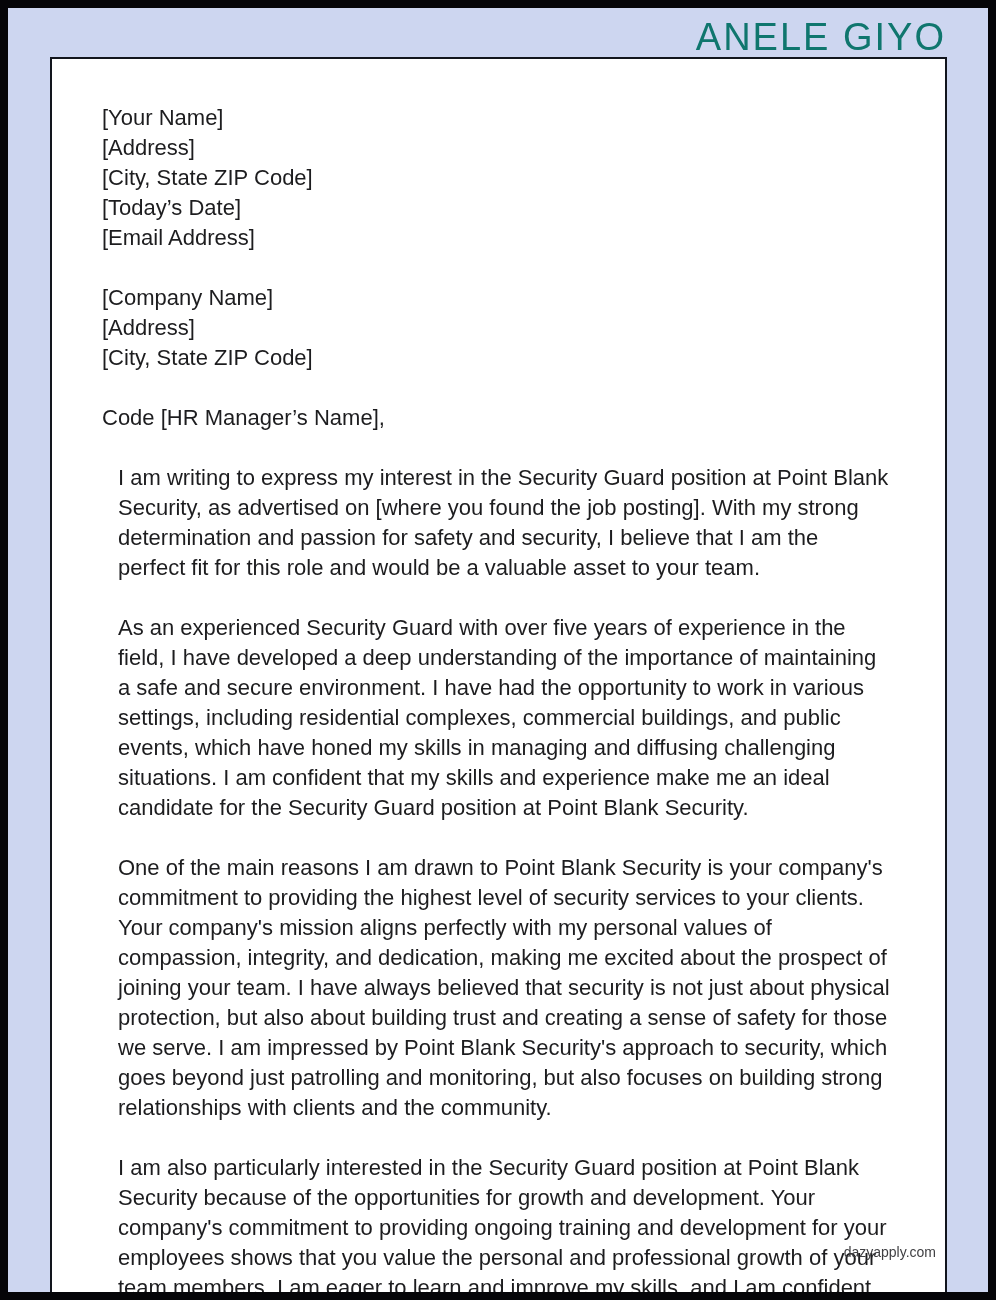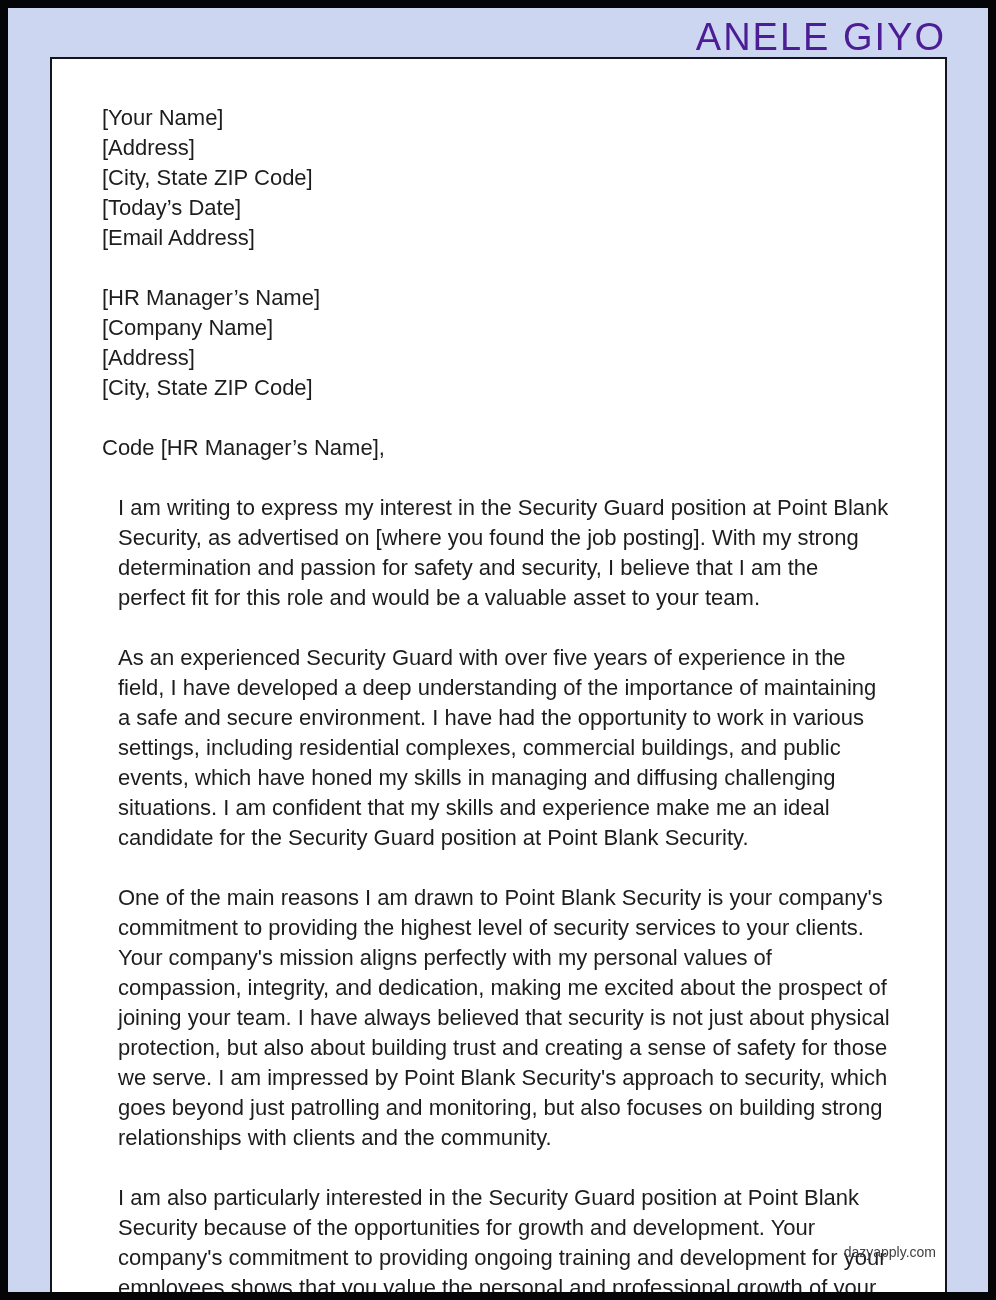--- a/index.html
+++ b/index.html
@@ -30,21 +30,21 @@
   }
 
   .brand {
     position: absolute;
     top: 8px;
     right: 42px;
     font-family: "Liberation Sans", sans-serif;
     font-size: 38px;
     font-weight: 400;
     letter-spacing: 2px;
-    color: #4c1d95;
+    color: #0f766e;
     white-space: nowrap;
   }
 
   .page {
     position: absolute;
     top: 49px;
     left: 42px;
     width: 897px;
     height: 1400px; 
     background: #ffffff;
@@ -85,21 +85,20 @@
 
       <div class="block">
         <div>[Your Name]</div>
         <div>[Address]</div>
         <div>[City, State ZIP Code]</div>
         <div>[Today’s Date]</div>
         <div>[Email Address]</div>
       </div>
 
       <div class="block">
-        <div>[HR Manager’s Name]</div>
         <div>[Company Name]</div>
         <div>[Address]</div>
         <div>[City, State ZIP Code]</div>
       </div>
 
       <div class="block">Code [HR Manager’s Name],</div>
 
       <p class="para">I am writing to express my interest in the Security Guard position at Point Blank Security, as advertised on [where you found the job posting]. With my strong determination and passion for safety and security, I believe that I am the perfect fit for this role and would be a valuable asset to your team.</p>
       <p class="para">As an experienced Security Guard with over five years of experience in the field, I have developed a deep understanding of the importance of maintaining a safe and secure environment. I have had the opportunity to work in various settings, including residential complexes, commercial buildings, and public events, which have honed my skills in managing and diffusing challenging situations. I am confident that my skills and experience make me an ideal candidate for the Security Guard position at Point Blank Security.</p>
       <p class="para">One of the main reasons I am drawn to Point Blank Security is your company's commitment to providing the highest level of security services to your clients. Your company's mission aligns perfectly with my personal values of compassion, integrity, and dedication, making me excited about the prospect of joining your team. I have always believed that security is not just about physical protection, but also about building trust and creating a sense of safety for those we serve. I am impressed by Point Blank Security's approach to security, which goes beyond just patrolling and monitoring, but also focuses on building strong relationships with clients and the community.</p>

